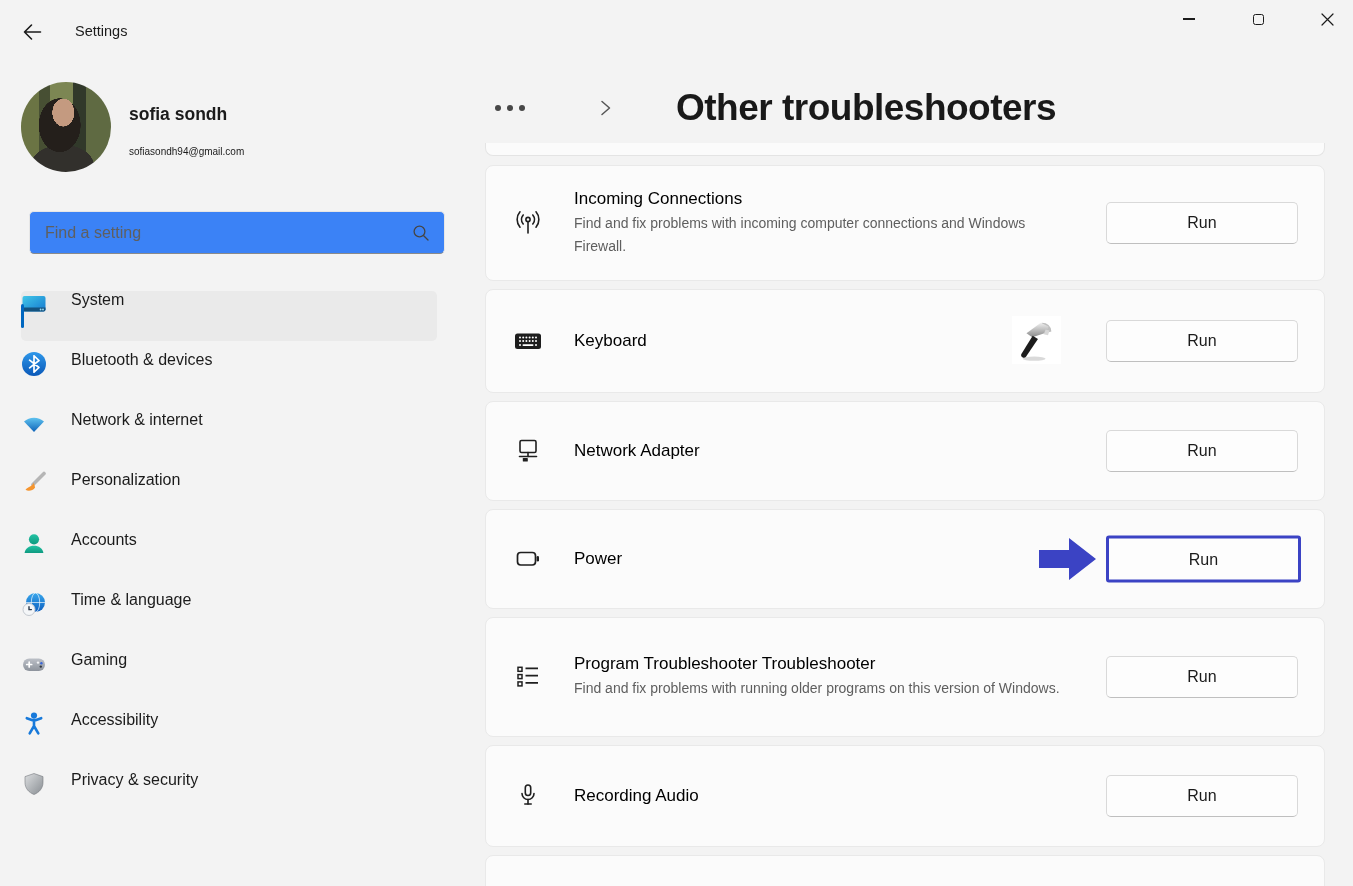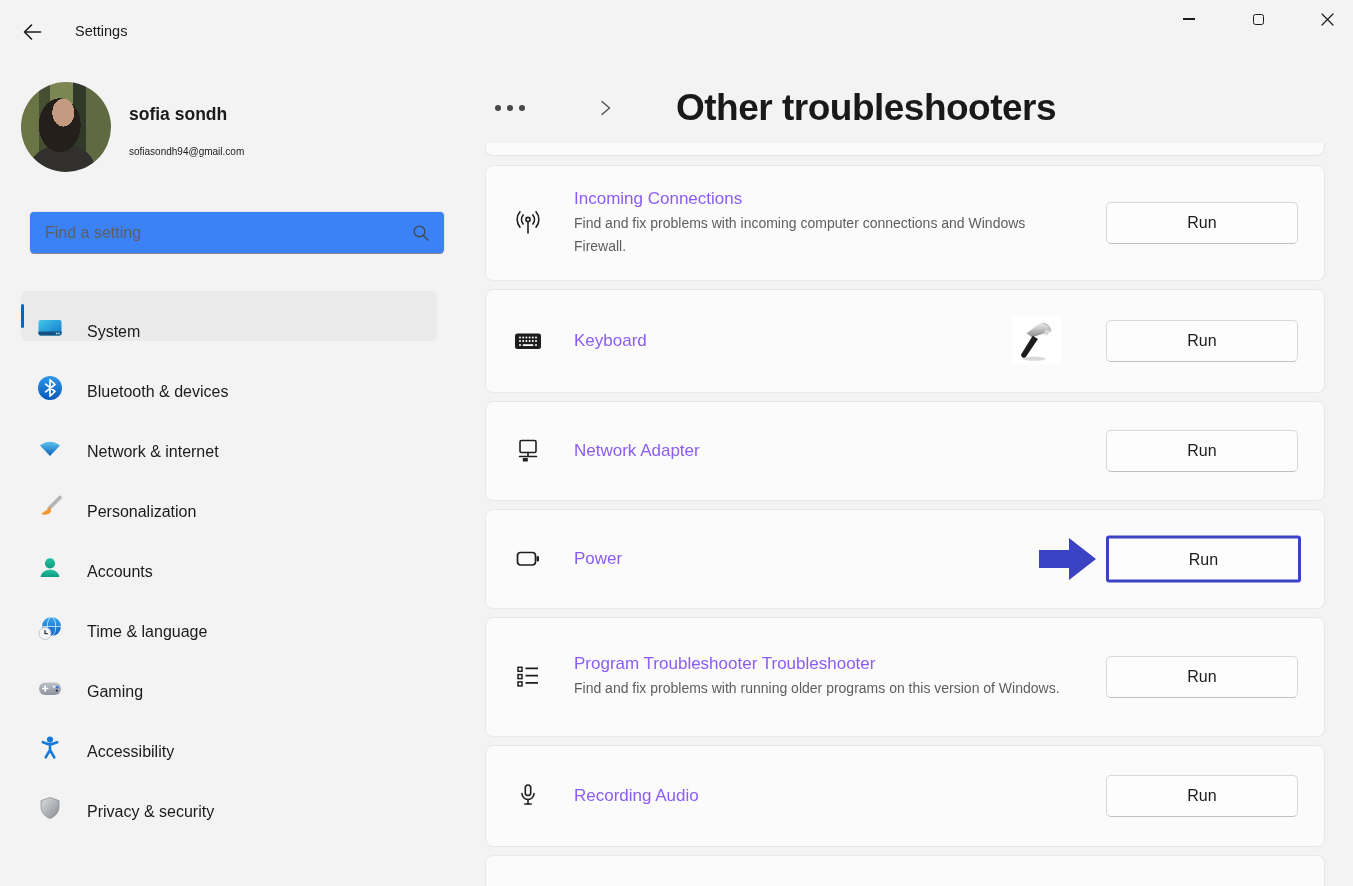--- a/index.html
+++ b/index.html
@@ -36,21 +36,21 @@
   .searchbox { position:absolute; left:8px; top:129px; width:416px; height:43px;
     background:#3b82f6; border:1px solid #e6e6e6; border-bottom:1px solid #8a8a8a;
     border-radius:5px; display:flex; align-items:center; }
   .searchbox input { flex:1; border:none; outline:none; background:transparent;
     font-family:inherit; font-size:16px; color:#1b1b1b; padding:0 8px 0 15px; }
   .searchbox input::placeholder { color:#5f5f5f; opacity:1; }
   .search-icon { margin-right:14px; display:flex; }
 
   .nav { position:absolute; left:0; top:209px; width:416px; }
   .nav-item { position:relative; height:50px; margin-bottom:10px; border-radius:5px;
-    display:flex; align-items:flex-end; padding-left:16px; cursor:pointer; }
+    display:flex; align-items:flex-start; cursor:pointer; }
   .nav-item.selected { background:#eaeaea; }
   .nav-accent { position:absolute; left:0; top:13px; width:3px; height:24px;
     border-radius:2px; background:#0067c0; }
   .nav-icon { width:26px; height:26px; display:flex; align-items:center; justify-content:center; }
   .nav-label { margin-left:24px; font-size:16px; }
 
   
   .main { position:absolute; left:485px; top:0; width:840px; }
   .page-header { position:absolute; left:0; top:82px; height:52px; display:flex; align-items:center;gap:40px; }
   .bc-dots { display:flex; gap:6px; padding-left:10px; cursor:pointer; }
@@ -61,21 +61,21 @@
   .prev-card-edge { position:absolute; left:0; top:143px; width:840px; height:13px;
     border:1px solid #e4e4e4; border-top:none; border-radius:0 0 8px 8px;
     background:#fbfbfb; }
 
   .cards { position:absolute; left:0; top:165px; width:840px;
     display:flex; flex-direction:column; gap:8px; }
   .card { position:relative; background:#fbfbfb; border:1px solid #e9e9e9; border-radius:8px; }
   .card-icon { position:absolute; left:24px; top:50%; transform:translateY(-50%);
     width:36px; height:36px; display:flex; align-items:center; justify-content:center; }
   .card-text { position:absolute; left:88px; top:50%; transform:translateY(-50%); width:520px; }
-  .card-title { font-size:17px; color:#8b5cf6; }
+  .card-title { font-size:17px; color:#000000; }
   .card-desc { font-size:14px; color:#5e5e5e; line-height:1.62; margin-top:3px; width:500px; }
   .run-btn { position:absolute; right:26px; top:50%; transform:translateY(-50%);
     width:192px; height:42px; background:#fdfdfd;
     border:1px solid #d9d9d9; border-bottom-color:#bfbfbf; border-radius:5px;
     font-size:16px; color:#1b1b1b; display:flex; align-items:center; justify-content:center;
     cursor:pointer; font-family:inherit; }
   .run-btn.annotated { right:23px; width:195px; height:47px;
     border:3px solid #3b43c4; border-radius:3px; }
   .hammer-wrap { position:absolute; right:263px; top:26px; width:49px; height:48px;
     background:#ffffff; display:flex; align-items:center; justify-content:center; }

